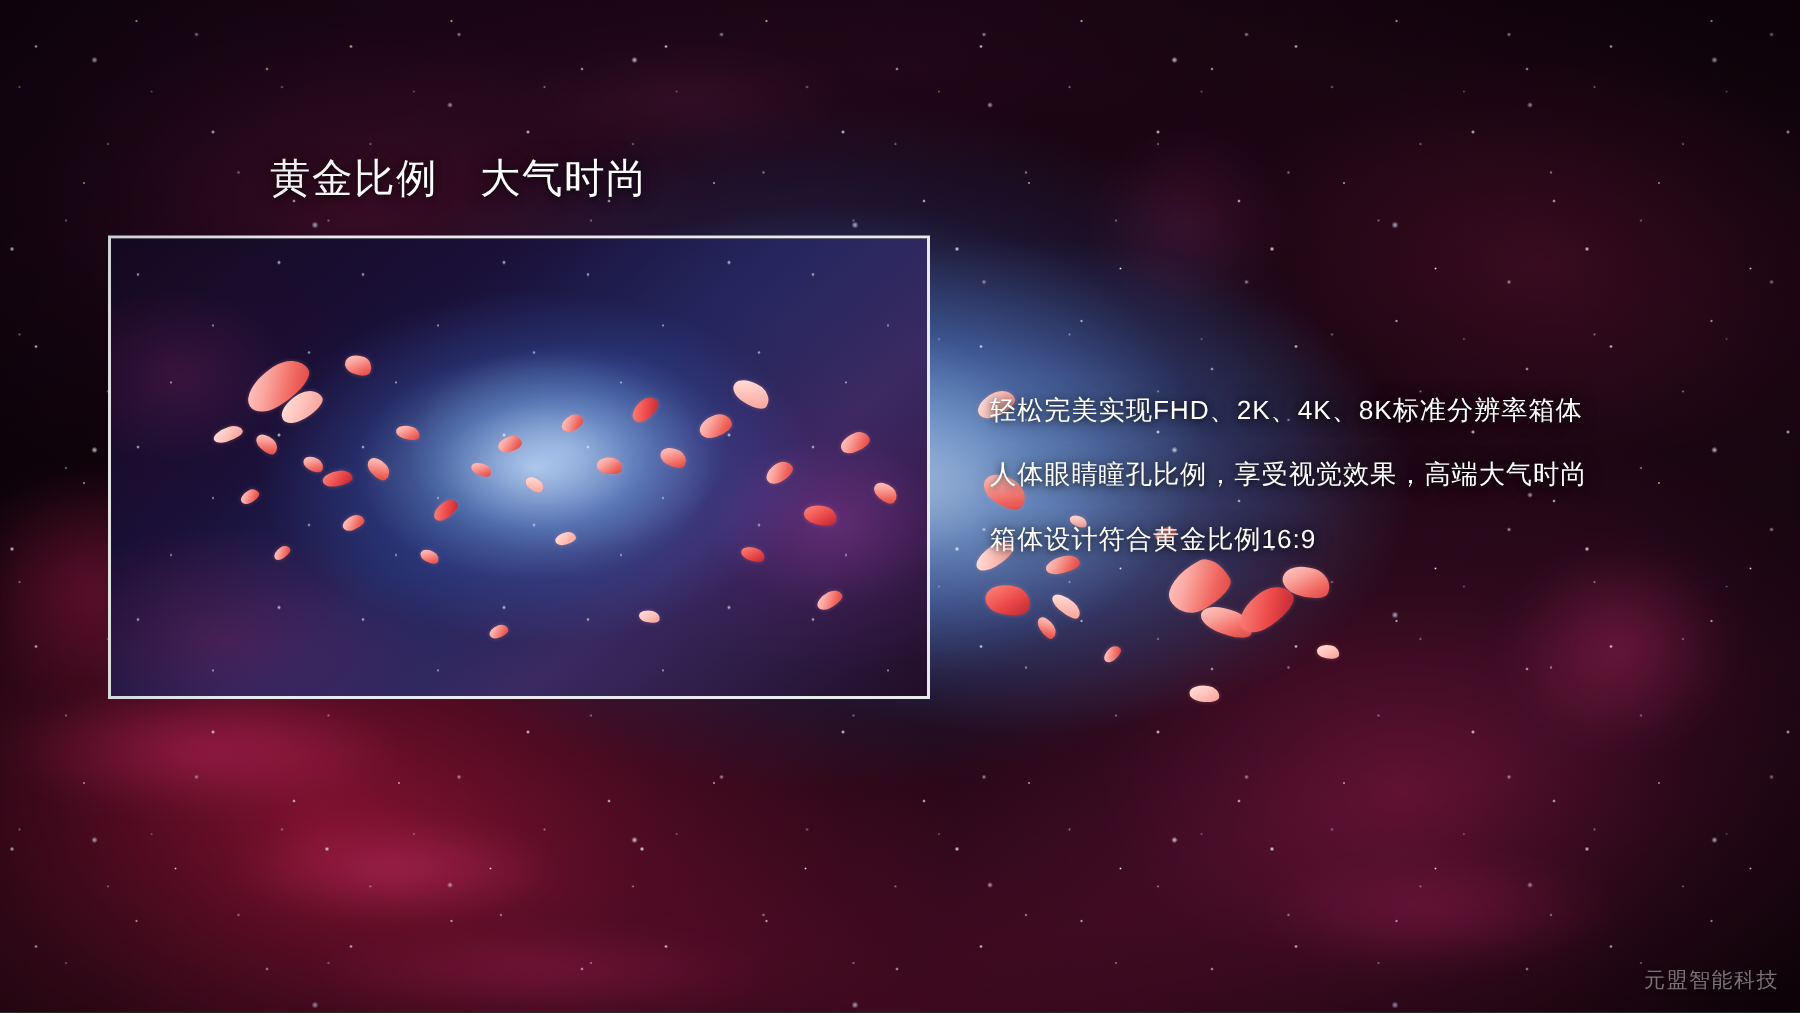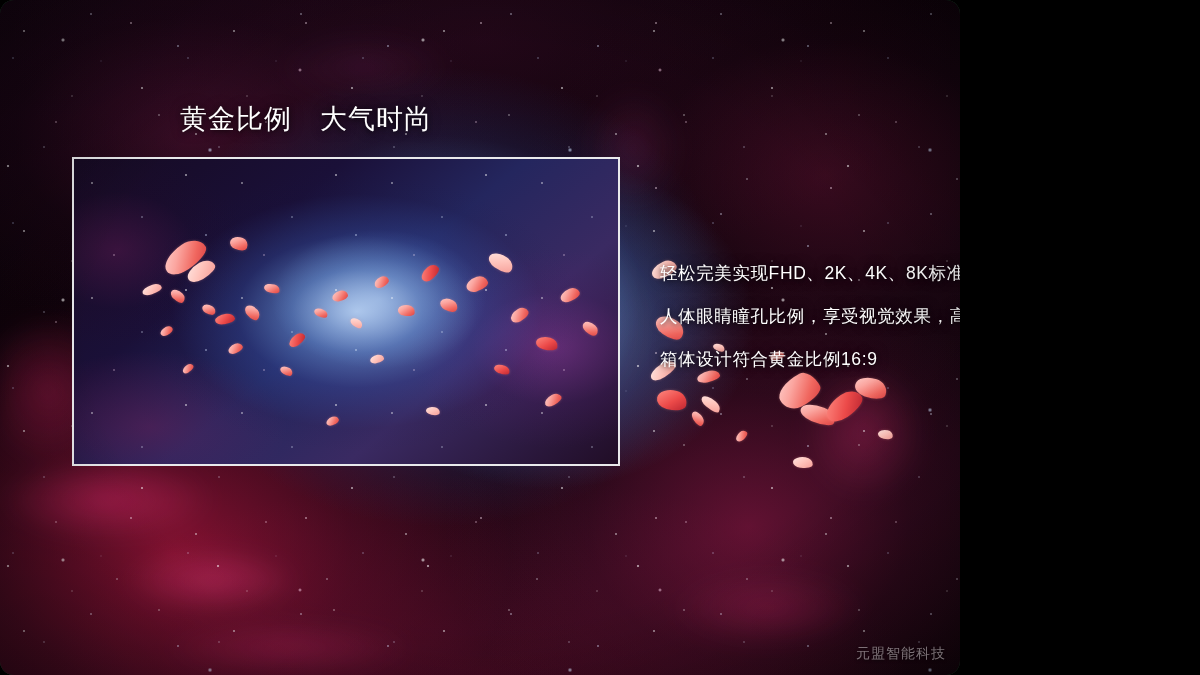--- a/index.html
+++ b/index.html
@@ -3,26 +3,25 @@
 <meta charset="utf-8">
 <title>Slide</title>
 <style>
   html, body {
     margin: 0;
     padding: 0;
     background: #000;
   }
   .slide {
     position: relative;
-    width: 960px;
+    width: 1200px;
     height: 675px;
     overflow: hidden;
     font-family: "Liberation Sans", "DejaVu Sans", sans-serif;
     background: #14532d;
-    border-radius: 14px;
   }
 
   
   .bg-base {
     position: absolute;
     inset: 0;
     background:
       radial-gradient(ellipse 40% 46% at 46% 44%, rgba(120,170,230,0.85) 0%, rgba(70,110,190,0.55) 28%, rgba(40,60,130,0.25) 52%, rgba(10,10,40,0) 74%),
       radial-gradient(ellipse 30% 34% at 57% 48%, rgba(150,195,245,0.55) 0%, rgba(90,130,210,0.30) 40%, rgba(20,30,80,0) 72%),
       radial-gradient(ellipse 55% 60% at 18% 82%, rgba(200,25,70,0.62) 0%, rgba(140,18,55,0.36) 34%, rgba(50,6,24,0.08) 64%, rgba(0,0,0,0) 82%),

